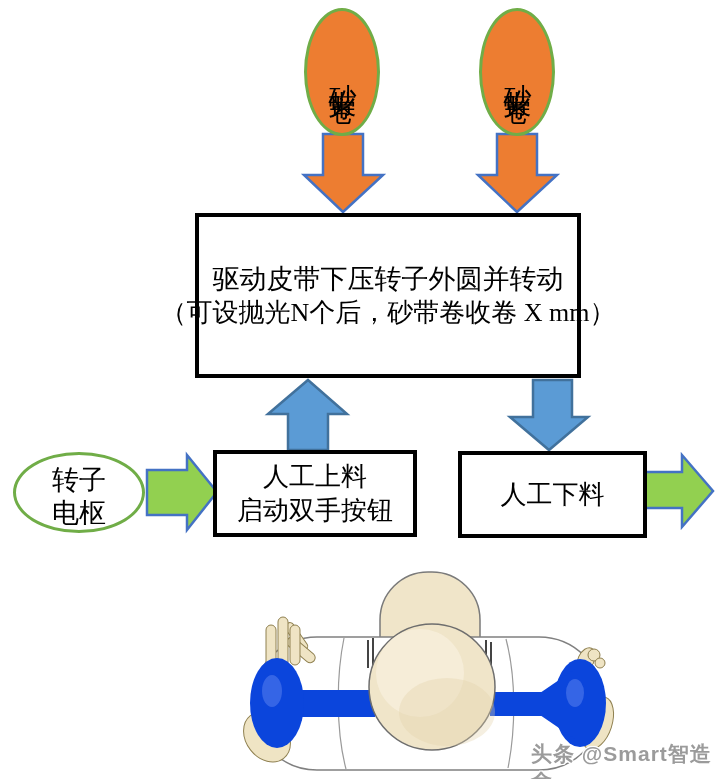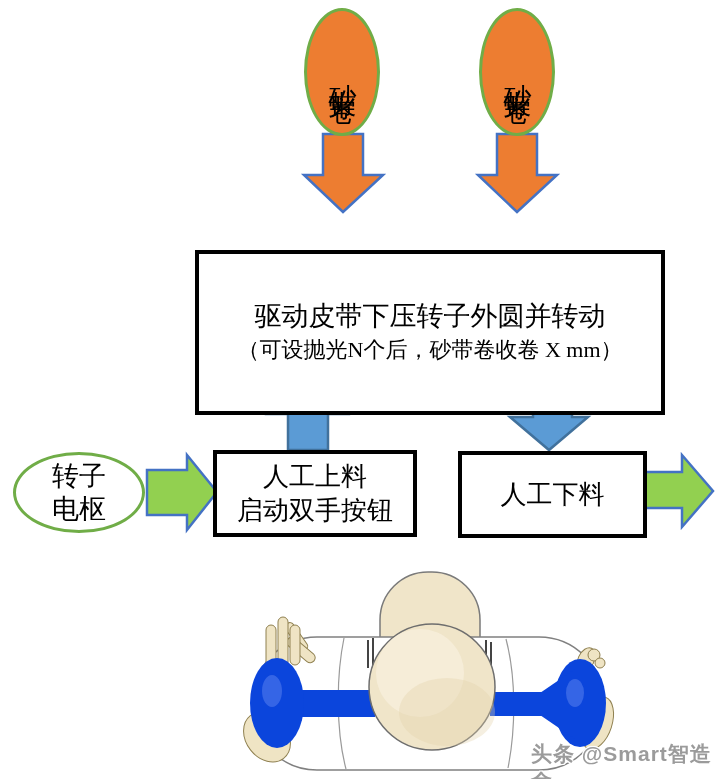--- a/index.html
+++ b/index.html
@@ -14,30 +14,30 @@
   .top-ellipse {
     width:76px; height:128px; border:3px solid #70AD47; border-radius:50%;
     background:#ED7D31; display:flex; align-items:center; justify-content:center;
     z-index:2;
   }
   .top-ellipse .vtext {
     writing-mode:vertical-rl; text-orientation:upright;
     font-size:28px; letter-spacing:7px; color:#000; line-height:1;
   }
   .proc-box {
-    left:195px; top:213px; width:470px; height:165px;
+    left:195px; top:213px; width:386px; height:165px;
     border:4px solid #000; background:#fff; z-index:2;
     display:flex; flex-direction:column; align-items:center; justify-content:center;
-    text-align:center; font-size:27px; line-height:34px;margin-top:37px;
+    text-align:center; font-size:27px; line-height:34px;
   }
-  .proc-box .l4 { font-size:22px; white-space:nowrap; }
+  .proc-box .l4 { font-size:26px; white-space:nowrap; }
   .rotor-ellipse {
     left:13px; top:452px; width:132px; height:81px;
     border:3px solid #70AD47; border-radius:50%; background:#fff; z-index:2;
-    display:flex; flex-direction:column; align-items:center; justify-content:center;
+    display:flex; flex-direction:column; align-items:center; justify-content:flex-end;
     font-size:27px; line-height:33px; text-align:center;
   }
   .flow-box {
     border:4px solid #000; background:#fff; z-index:2;
     display:flex; flex-direction:column; align-items:center; justify-content:center;
     text-align:center; font-size:26px; line-height:34px;
   }
   #load-box   { left:213px; top:450px; width:204px; height:87px; }
   #unload-box { left:458px; top:451px; width:189px; height:87px; }
 

